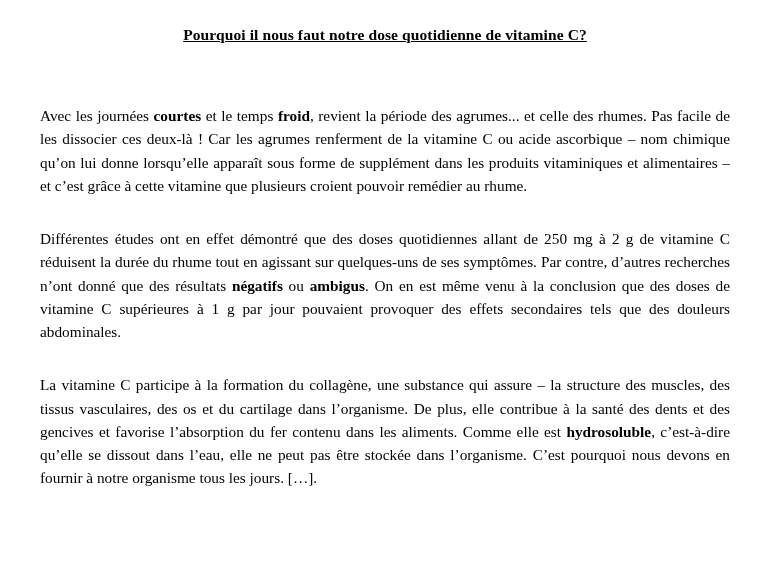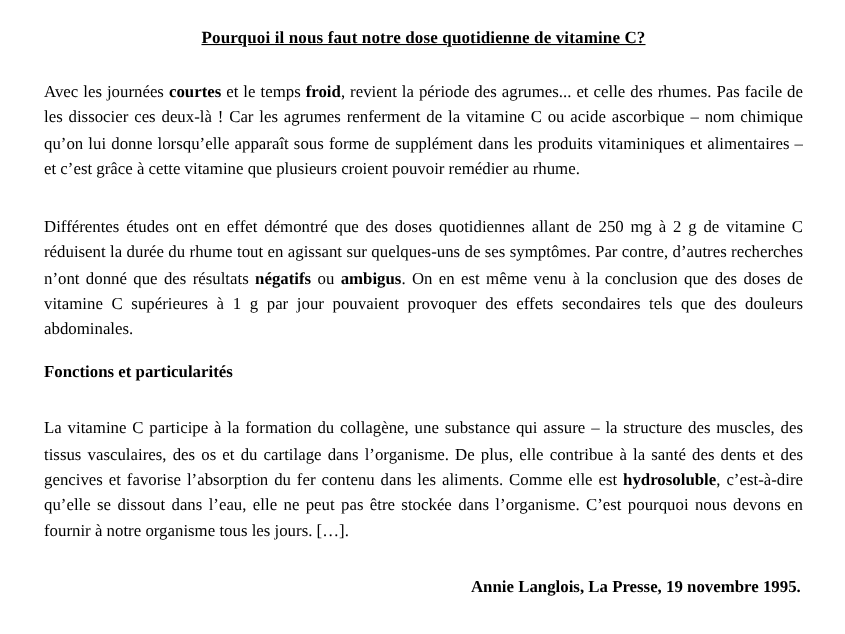--- a/index.html
+++ b/index.html
@@ -29,21 +29,21 @@
     margin: 4px 0 0 0;
     letter-spacing: 0.1px;
   }
   .body-text {
     font-size: 15.3px;
     line-height: 1.52;
     text-align: justify;
     margin: 0;
   }
   .p-first {
-    margin-top: 28px;
+    margin-top: 60px;
   }
   .p-gap {
     margin-top: 30px;
   }
   .section-head {
     font-weight: bold;
     font-size: 15.3px;
     margin-top: 19px;
     margin-bottom: 0;
   }
@@ -62,19 +62,17 @@
 <body>
 
 <div class="page">
 
   <h1 class="doc-title">Pourquoi il nous faut notre dose quotidienne de vitamine C?</h1>
 
   <p class="body-text p-first"><span>Avec les journées </span><b class="inline">courtes</b><span> et le temps </span><b class="inline">froid</b><span>, revient la période des agrumes... et celle des rhumes. Pas facile de les dissocier ces deux-là ! Car les agrumes renferment de la vitamine C ou acide ascorbique – nom chimique qu’on lui donne lorsqu’elle apparaît sous forme de supplément dans les produits vitaminiques et alimentaires – et c’est grâce à cette vitamine que plusieurs croient pouvoir remédier au rhume.</span></p>
 
   <p class="body-text p-gap"><span>Différentes études ont en effet démontré que des doses quotidiennes allant de 250 mg à 2 g de vitamine C réduisent la durée du rhume tout en agissant sur quelques-uns de ses symptômes. Par contre, d’autres recherches n’ont donné que des résultats </span><b class="inline">négatifs</b><span> ou </span><b class="inline">ambigus</b><span>. On en est même venu à la conclusion que des doses de vitamine C supérieures à 1 g par jour pouvaient provoquer des effets secondaires tels que des douleurs abdominales.</span></p>
 
-  <h2 class="section-head">Fonctions et particularités</h2>
 
   <p class="body-text p-gap"><span>La vitamine C participe à la formation du collagène, une substance qui assure – la structure des muscles, des tissus vasculaires, des os et du cartilage dans l’organisme. De plus, elle contribue à la santé des dents et des gencives et favorise l’absorption du fer contenu dans les aliments. Comme elle est </span><b class="inline">hydrosoluble</b><span>, c’est-à-dire qu’elle se dissout dans l’eau, elle ne peut pas être stockée dans l’organisme. C’est pourquoi nous devons en fournir à notre organisme tous les jours. […].</span></p>
 
-  <p class="credit">Annie Langlois, La Presse, 19 novembre 1995.</p>
 
 </div>
 
 </body></html>

